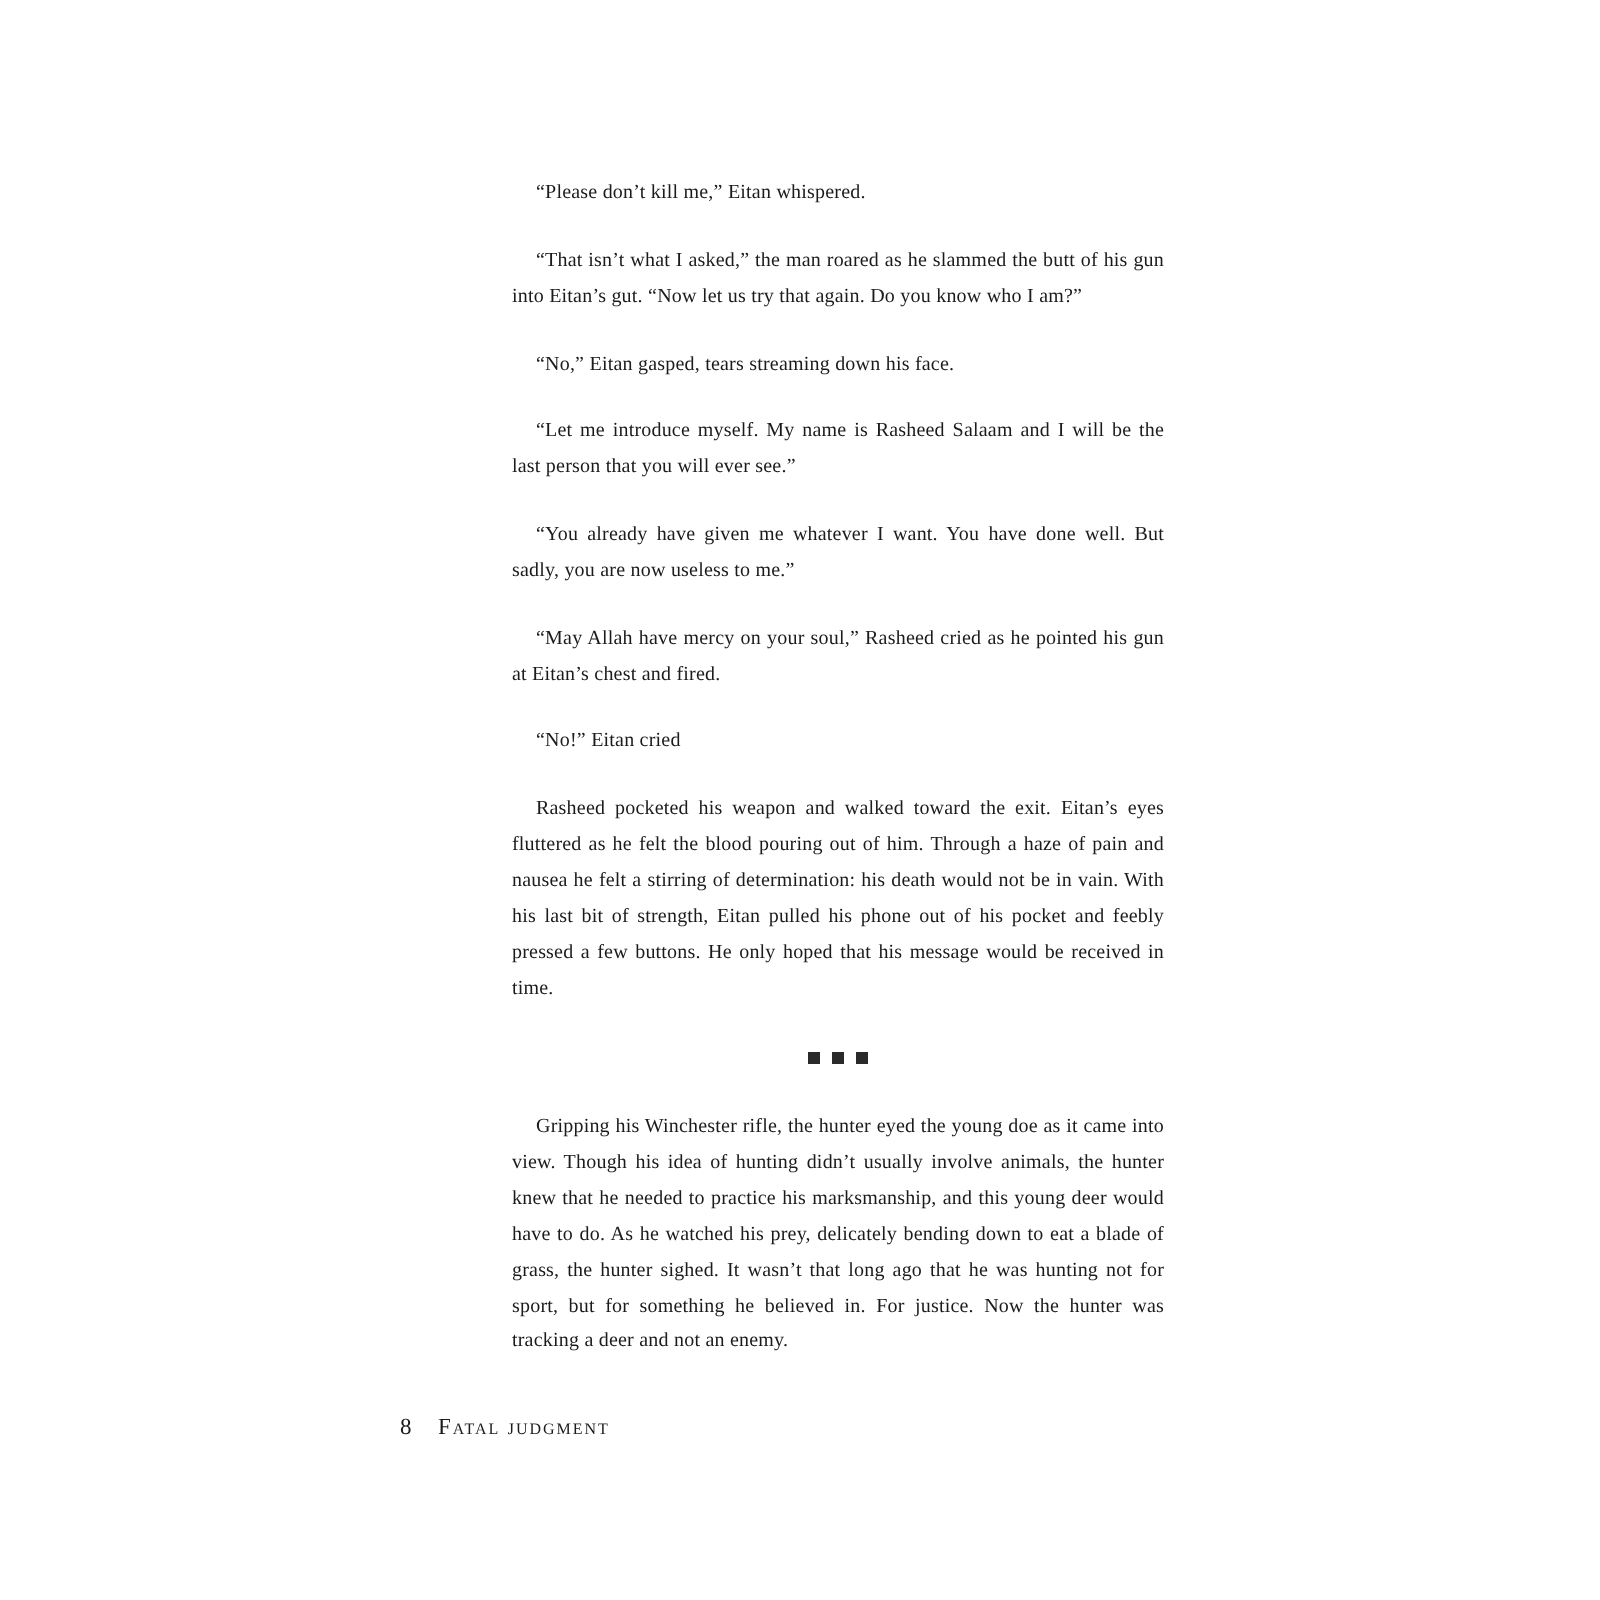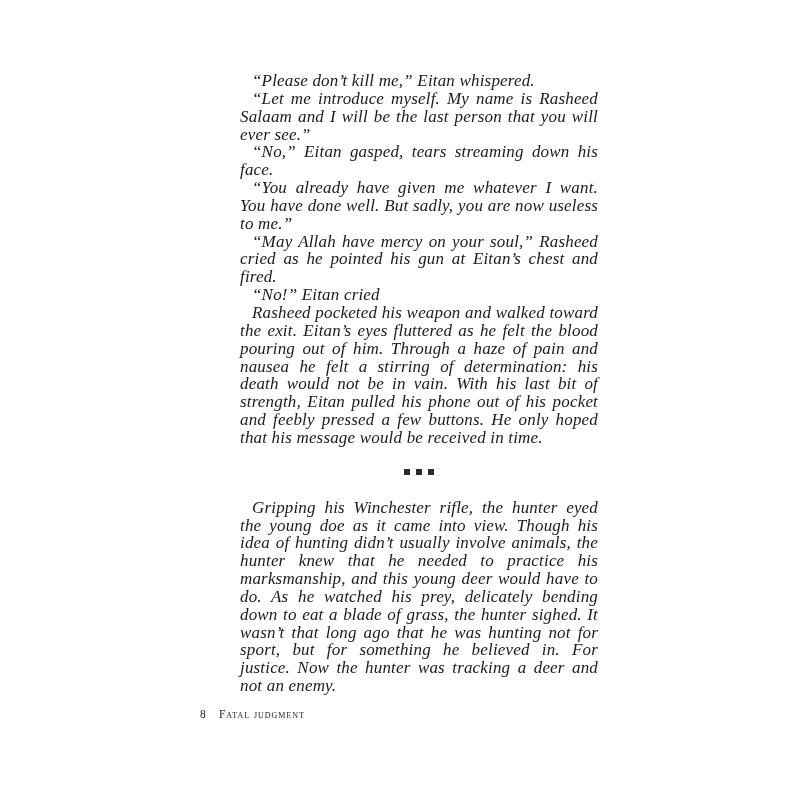--- a/index.html
+++ b/index.html
@@ -25,31 +25,30 @@
   }
 
   .text-block {
     position: absolute;
     left: 240px;
     top: 72px;
     width: 358px;
   }
 
   .para {
-    margin: 0;
-    font-size: 17px;
+    margin: 16px;
+    font-size: 10px;
     line-height: 17.85px;
     text-align: justify;
     text-justify: inter-word;
     text-indent: 12px;
     hyphens: manual;
     -webkit-hyphens: manual;
     letter-spacing: 0.01em;
     word-spacing: 0.004em;
-    font-style: italic;
   }
 
   .para.last-of-section {
     margin-bottom: 0;
   }
 
   
   .section-break {
     display: flex;
     justify-content: center;
@@ -93,22 +92,23 @@
 </style>
 </head>
 <body>
 
 <div class="page">
 
   <div class="text-block">
 
     <div>
       <p class="para">“Please don’t kill me,” Eitan whispered.</p>
+      <p class="para">“That isn’t what I asked,” the man roared as he slammed the butt of his gun into Eitan’s gut. “Now let us try that again. Do you know who I am?”</p>
+      <p class="para">“No,” Eitan gasped, tears streaming down his face.</p>
       <p class="para">“Let me introduce myself. My name is Rasheed Salaam and I will be the last person that you will ever see.”</p>
-      <p class="para">“No,” Eitan gasped, tears streaming down his face.</p>
       <p class="para">“You already have given me whatever I want. You have done well. But sadly, you are now useless to me.”</p>
       <p class="para">“May Allah have mercy on your soul,” Rasheed cried as he pointed his gun at Eitan’s chest and fired.</p>
       <p class="para">“No!” Eitan cried</p>
       <p class="para last-of-section">Rasheed pocketed his weapon and walked toward the exit. Eitan’s eyes fluttered as he felt the blood pouring out of him. Through a haze of pain and nausea he felt a stirring of determination: his death would not be in vain. With his last bit of strength, Eitan pulled his phone out of his pocket and feebly pressed a few buttons. He only hoped that his message would be received in time.</p>
     </div>
 
     <div class="section-break">
       <span class="sq"></span>
       <span class="sq"></span>
       <span class="sq"></span>

